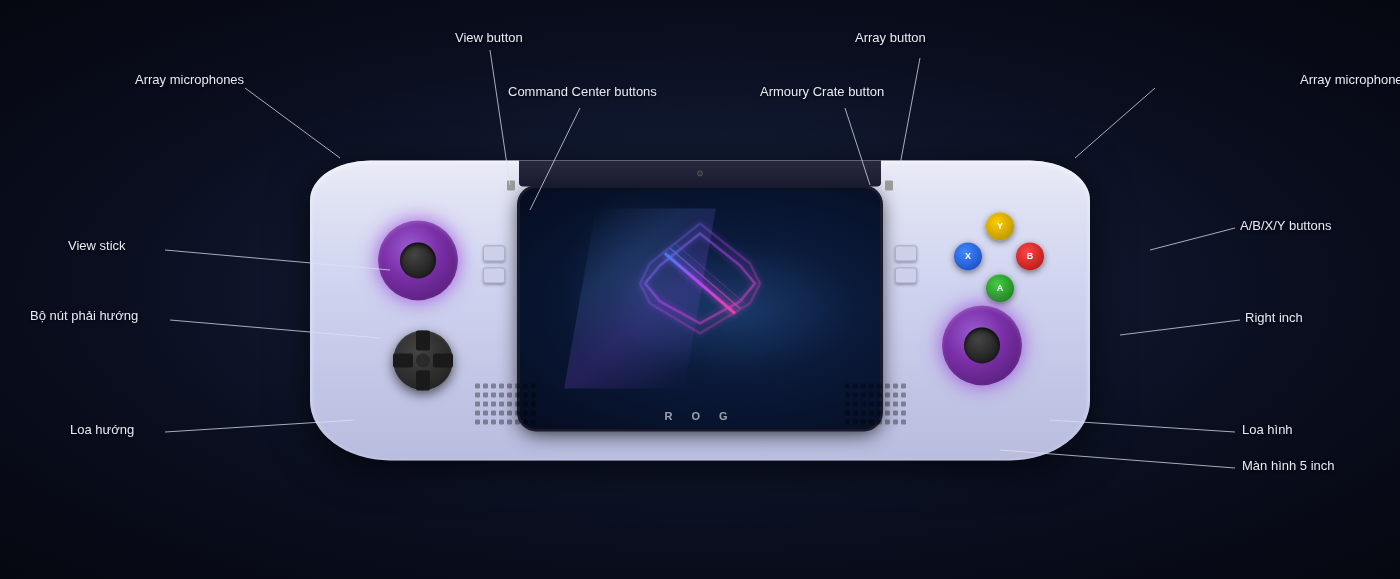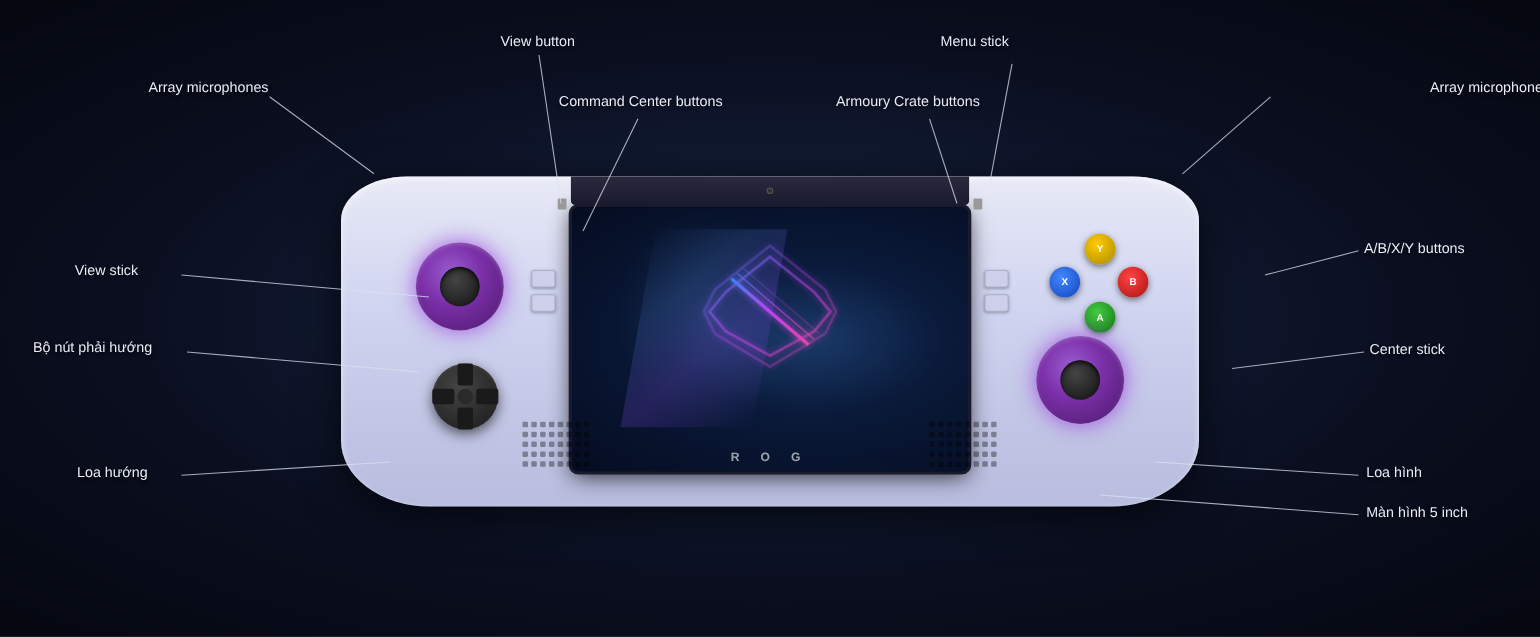--- a/index.html
+++ b/index.html
@@ -41,21 +41,21 @@
 
     
     .screen {
       position: absolute;
       left: 50%;
       top: 28px;
       transform: translateX(-50%);
       width: 360px;
       height: 240px;
       background: #000;
-      border-radius: 6px;
+      border-radius: 16px;
       overflow: hidden;
       box-shadow: 0 0 0 3px #1a1a2e, 0 4px 20px rgba(0,0,0,0.8);
     }
 
     .screen-content {
       width: 100%;
       height: 100%;
       background: radial-gradient(ellipse at 60% 50%, #1a3a6a 0%, #0a1a3a 40%, #050c20 100%);
       position: relative;
       display: flex;
@@ -499,41 +499,41 @@
 
   <div style="position:absolute;left:455px;top:30px;">
     <span class="label">View button</span>
   </div>
 
   <div style="position:absolute;left:508px;top:84px;">
     <span class="label">Command Center buttons</span>
   </div>
 
   <div style="position:absolute;left:760px;top:84px;">
-    <span class="label">Armoury Crate buttons</span>
+    <span class="label">Armoury Crate button</span>
   </div>
 
   <div style="position:absolute;left:855px;top:30px;">
-    <span class="label">Menu stick</span>
+    <span class="label">Array button</span>
   </div>
 
   <div style="position:absolute;left:68px;top:238px;">
     <span class="label">View stick</span>
   </div>
 
   <div style="position:absolute;left:30px;top:308px;">
     <span class="label">Bộ nút phải hướng</span>
   </div>
 
   <div style="position:absolute;left:1240px;top:218px;">
     <span class="label">A/B/X/Y buttons</span>
   </div>
 
   <div style="position:absolute;left:1245px;top:310px;">
-    <span class="label">Center stick</span>
+    <span class="label">Right inch</span>
   </div>
 
   <div style="position:absolute;left:70px;top:422px;">
     <span class="label">Loa hướng</span>
   </div>
 
   <div style="position:absolute;left:1242px;top:422px;">
     <span class="label">Loa hình</span>
   </div>
 

